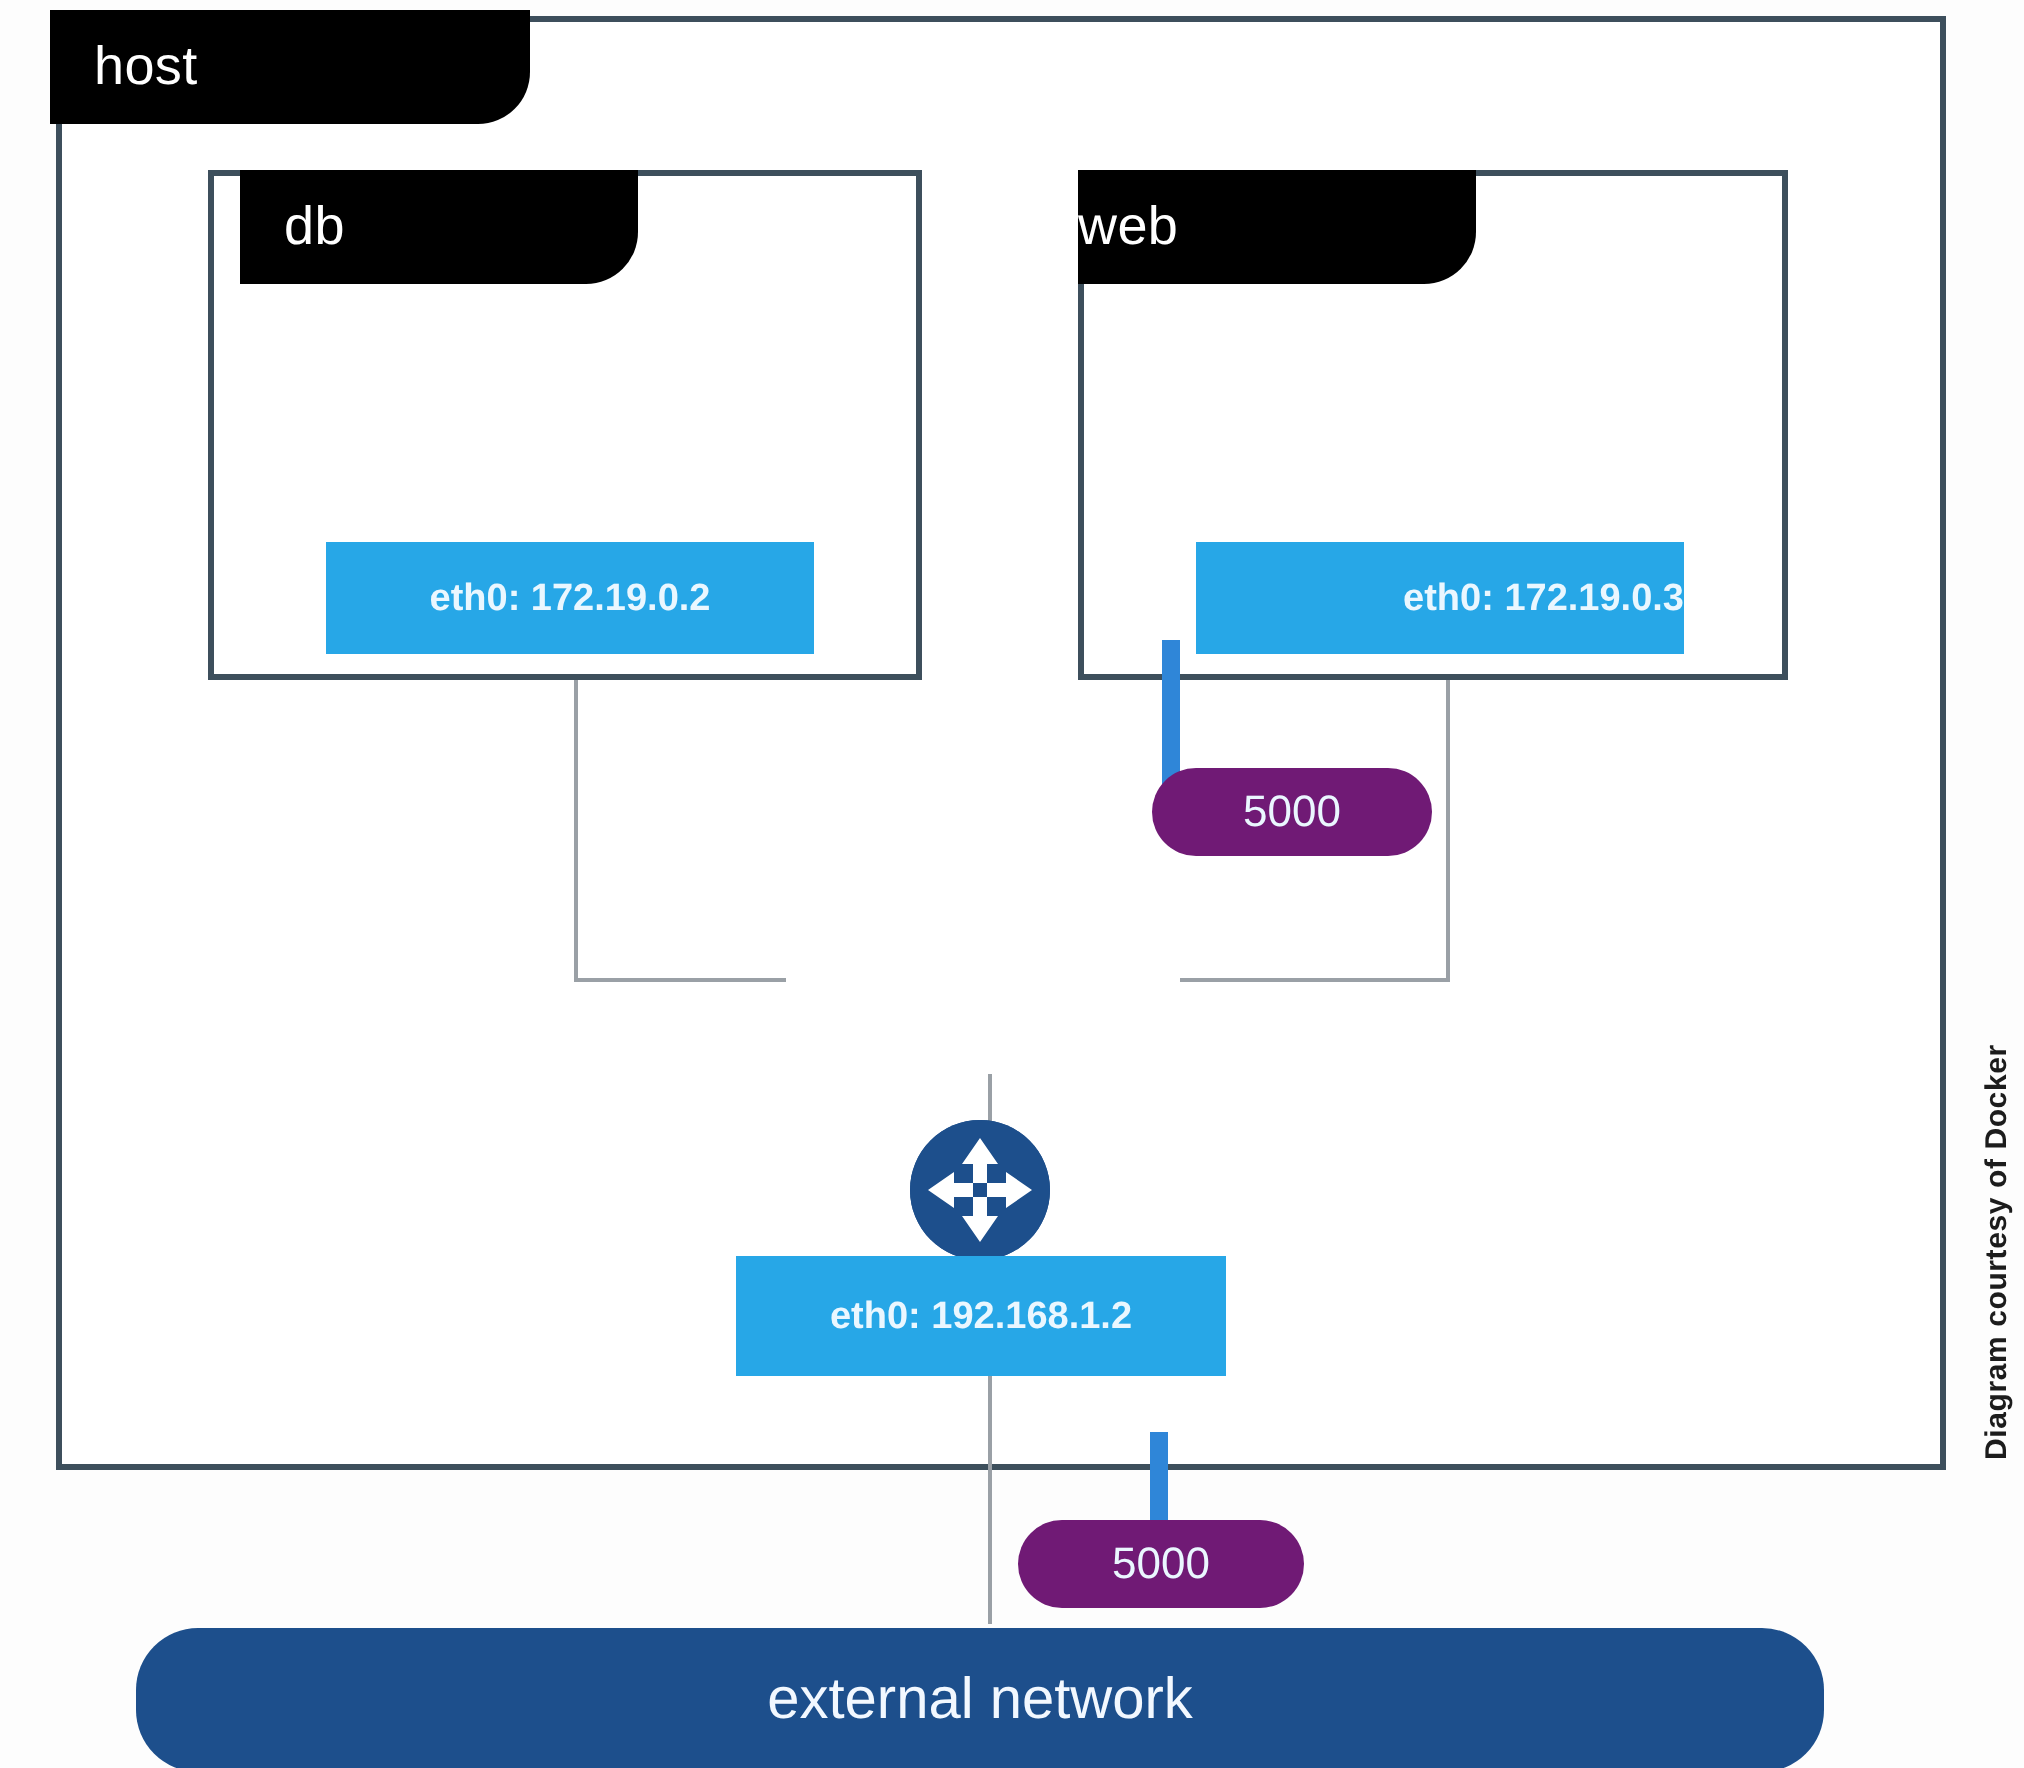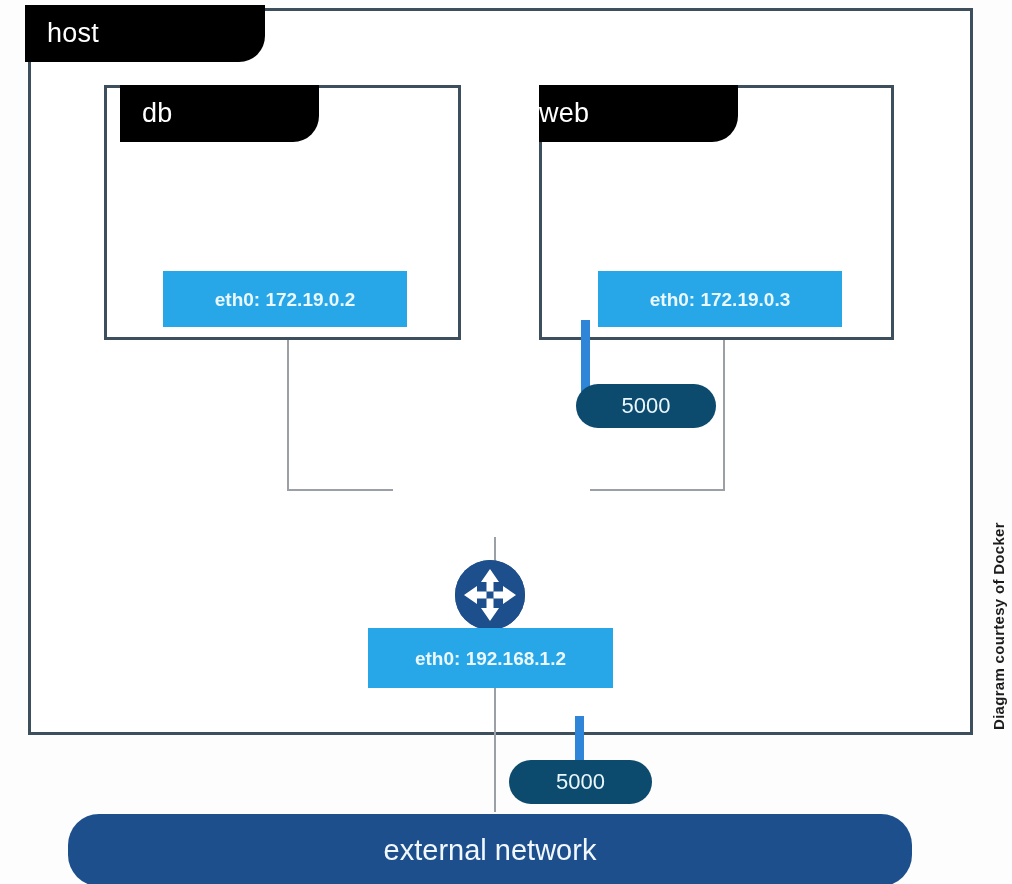--- a/index.html
+++ b/index.html
@@ -69,21 +69,21 @@
     color: #eaf7ff;
     font-size: 19px;
     line-height: 1;
     white-space: nowrap;
     font-weight: 700;
   }
 
   
   .port-pill {
     position: absolute;
-    background: #0c4a6e;
+    background: #701a75;
     border-radius: 999px;
     display: flex;
     align-items: center;
     justify-content: center;
     box-sizing: border-box;
   }
   .port-pill .port-label {
     color: #eaf7ff;
     font-size: 22px;
     line-height: 1;
@@ -167,21 +167,21 @@
   <div class="iface" style="left:163px; top:271px; width:244px; height:56px;">
     <span class="iface-label">eth0: 172.19.0.2</span>
   </div>
 
   <div class="box container-frame" style="left:539px; top:85px; width:355px; height:255px;"></div>
 
   <div class="title-tab" style="left:539px; top:85px; width:199px; height:57px; ">
     <span class="tab-label">web</span>
   </div>
 
-  <div class="iface" style="left:598px; top:271px; width:244px; height:56px;">
+  <div class="iface" style="left:598px; top:271px; width:244px; height:56px;justify-content:flex-end;">
     <span class="iface-label">eth0: 172.19.0.3</span>
   </div>
 
   <div class="conn-v" style="left:287px; top:340px; height:151px;"></div>
   <div class="conn-h" style="left:287px; top:489px; width:106px;"></div>
 
   <div class="conn-v" style="left:723px; top:340px; height:151px;"></div>
   <div class="conn-h" style="left:590px; top:489px; width:135px;"></div>
 
   <div class="pconn-v" style="left:581px; top:320px; height:72px;"></div>

